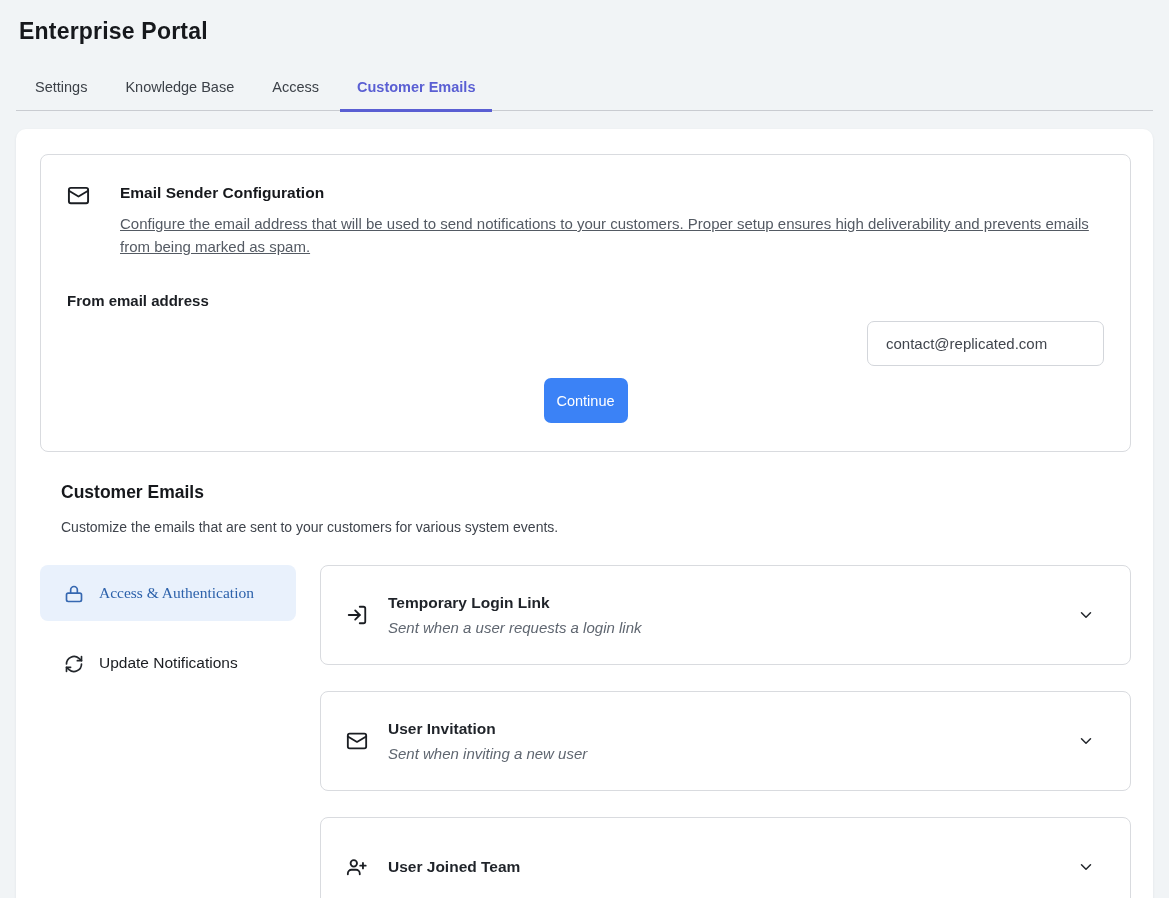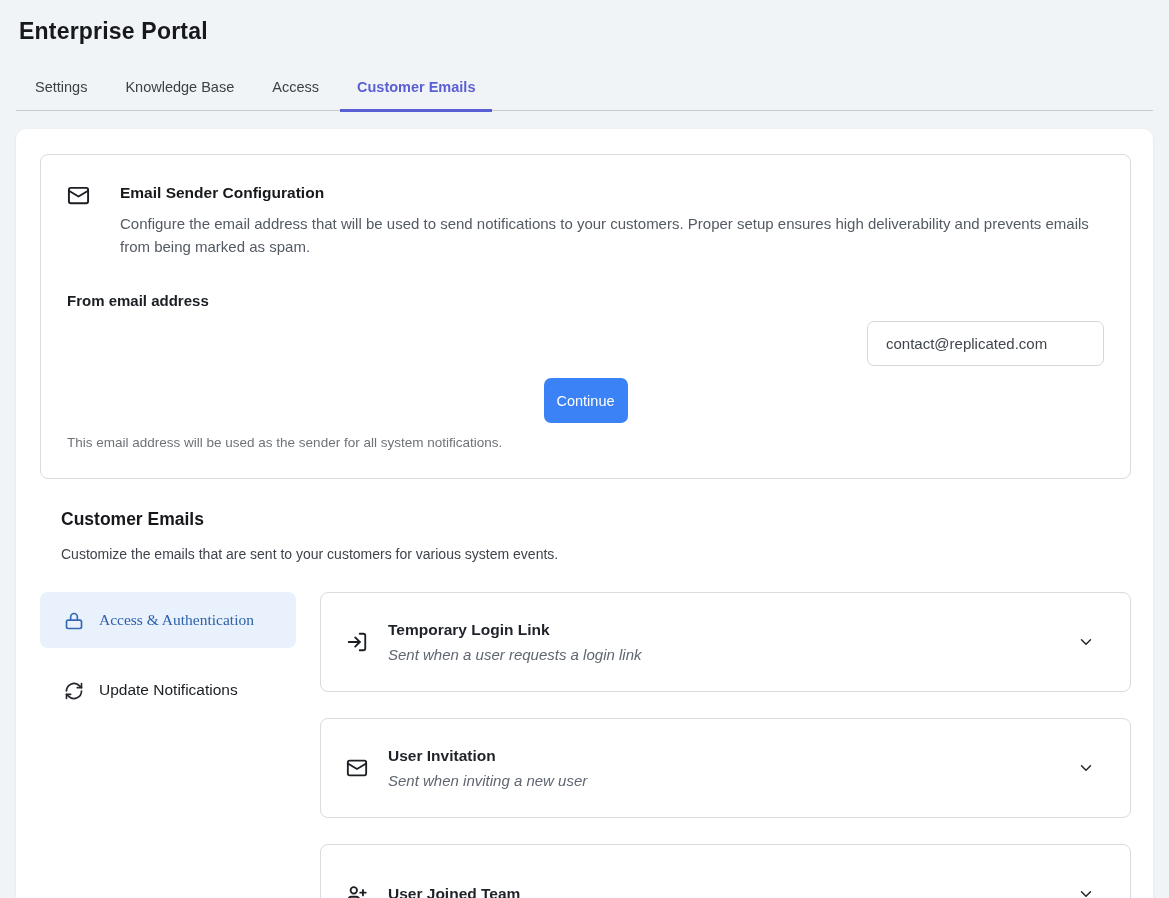--- a/index.html
+++ b/index.html
@@ -70,20 +70,21 @@
     font-weight: 700;
     color: #16181c;
     line-height: 1.35;
   }
   .config-desc {
     font-size: 15px;
     color: #545a63;
     line-height: 1.55;
     margin-top: 8px;
     max-width: 975px;
+    text-decoration: underline;
   }
   .field-label {
     display: block;
     font-size: 15px;
     font-weight: 600;
     color: #1b1e23;
     margin: 34px 0 12px 0;
   }
   .email-row { display: flex; align-items: flex-end; gap: 12px; flex-direction: column; }
   .email-input {
@@ -209,21 +210,20 @@
           <div class="config-title">Email Sender Configuration</div>
           <p class="config-desc">Configure the email address that will be used to send notifications to your customers. Proper setup ensures high deliverability and prevents emails from being marked as spam.</p>
         </div>
       </div>
 
       <label class="field-label">From email address</label>
       <div class="email-row">
         <input class="email-input" type="text" value="contact@replicated.com" style="">
         <button class="continue-btn">Continue</button>
       </div>
-      <p class="field-helper">This email address will be used as the sender for all system notifications.</p>
     </section>
 
     <h2 class="section-title">Customer Emails</h2>
     <p class="section-desc">Customize the emails that are sent to your customers for various system events.</p>
 
     <div class="emails-layout">
 
       <div class="cat-list">
         <div class="cat-item active">
           <span class="cat-icon">

